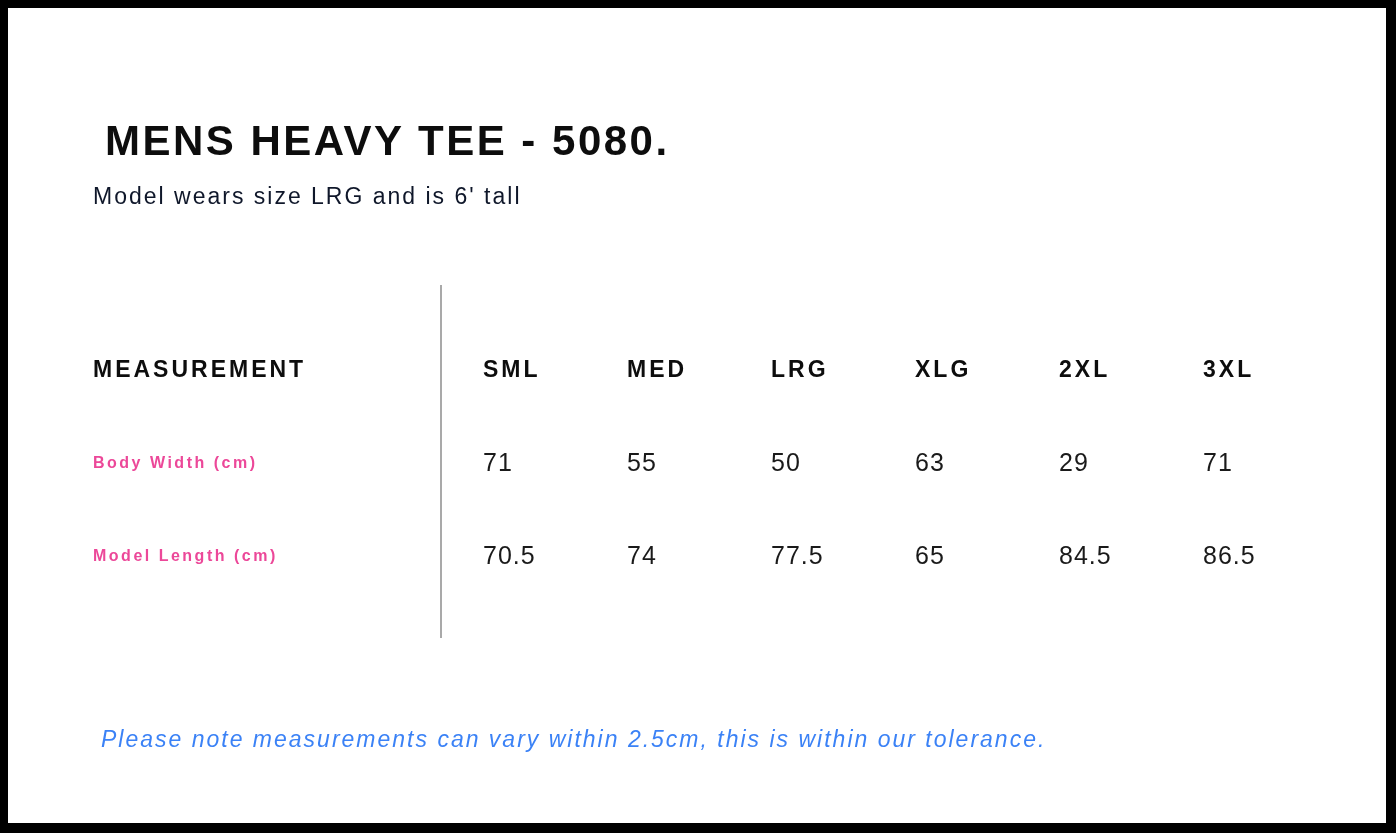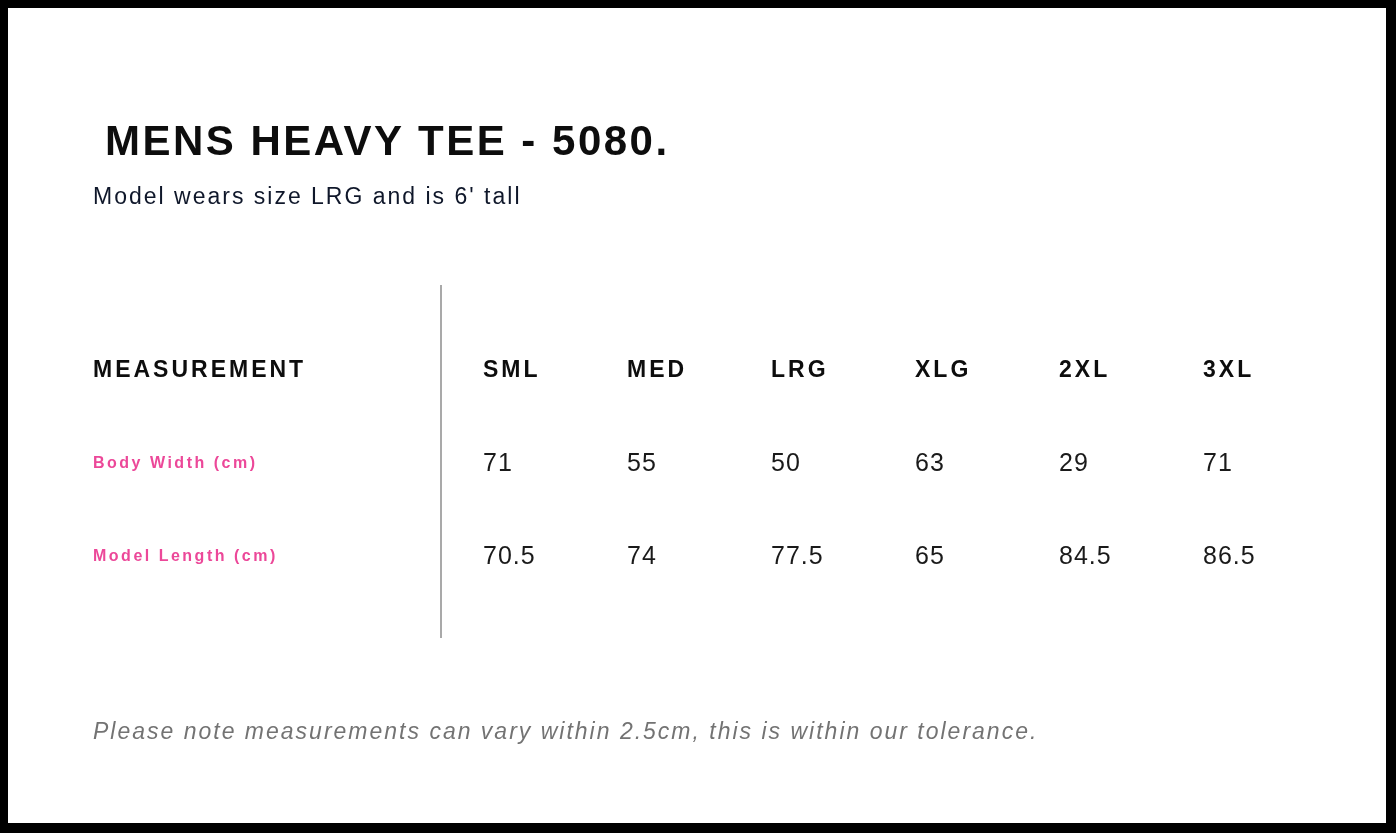--- a/index.html
+++ b/index.html
@@ -94,26 +94,26 @@
   .value {
     font-size: 25px;
     font-weight: normal;
     letter-spacing: 1px;
     color: #1a1a1a;
   }
   .note {
     position: absolute;
     left: 85px;
     top: 710px;
-    margin: 0;
+    margin: 8px;
     font-size: 23px;
     line-height: 1.2;
     font-style: italic;
     letter-spacing: 2px;
-    color: #737373;
+    color: #3b82f6;
   }
 </style>
 </head>
 <body>
 
 <div class="page">
 
   <h1 class="title">MENS HEAVY TEE - 5080.</h1>
 
   <p class="subtitle">Model wears size LRG and is 6' tall</p>

